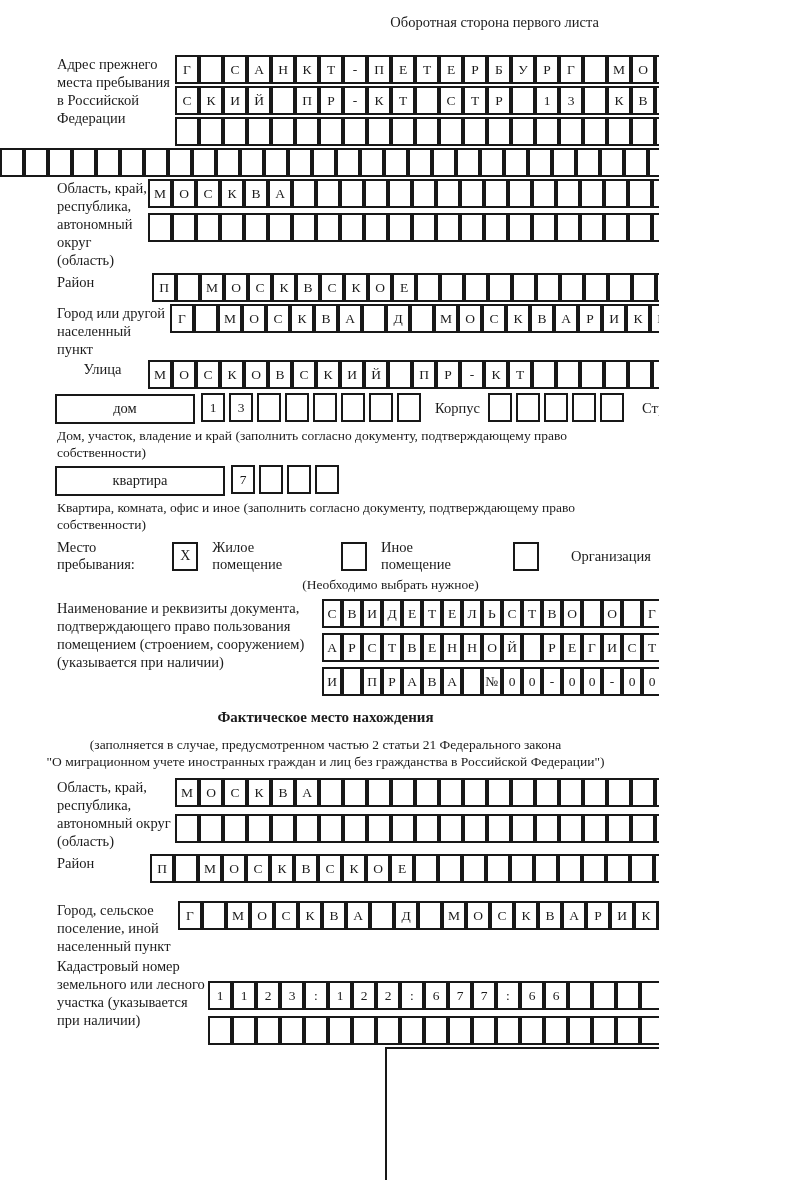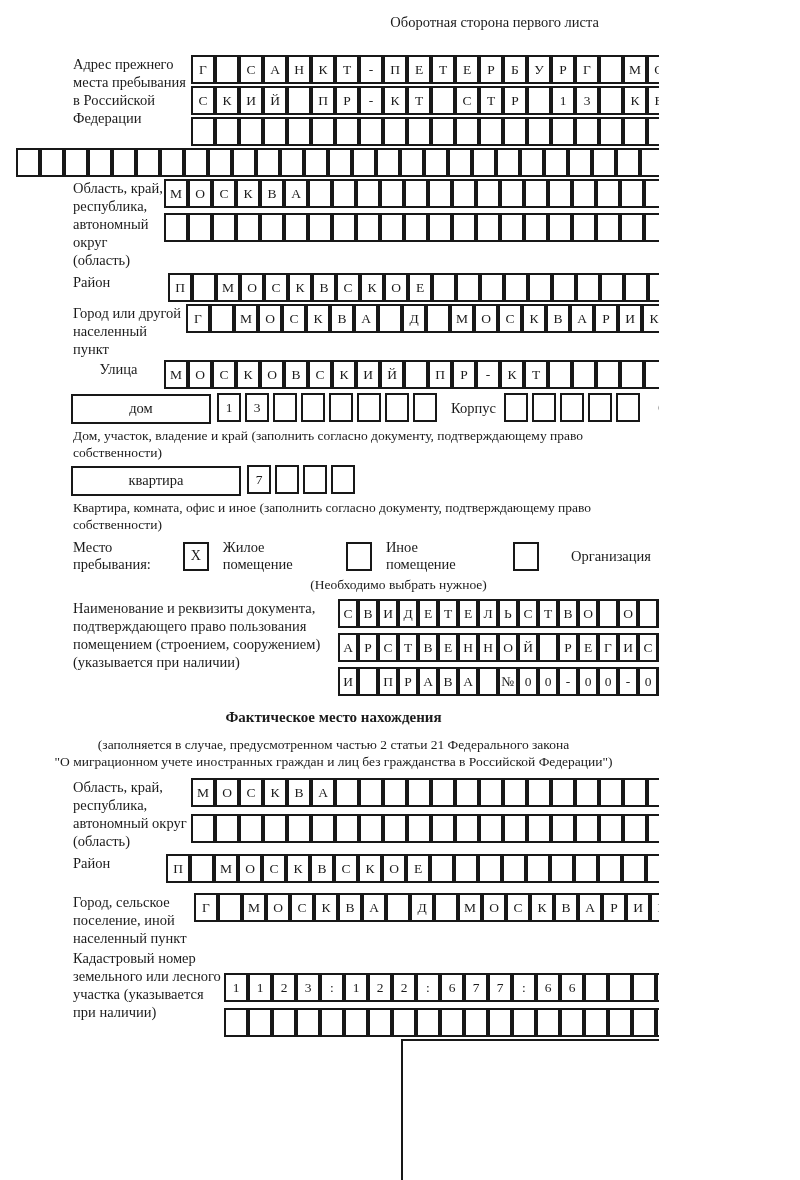--- a/index.html
+++ b/index.html
@@ -1,20 +1,20 @@
 <!DOCTYPE html>
 <html><head>
 <meta charset="utf-8">
 <style>
   html,body{margin:0;padding:0;background:#fff;}
   #page{
     position:relative;width:659px;height:1180px;background:#fff;
     font-family:"Liberation Serif","DejaVu Serif",serif;
     color:#1b1b1b;overflow:hidden;box-sizing:border-box;
-    padding:14px 8px 0 16px;
+    padding:14px 8px 0 0;
   }
   .header-note{text-align:right;font-size:14.5px;padding-right:52px;margin-bottom:24px;}
   .form-row{display:flex;align-items:flex-start;margin-bottom:2px;}
   .row-label{font-size:14.5px;line-height:18px;padding-left:57px;box-sizing:border-box;flex-shrink:0;}
   .grids{flex:1;min-width:0;}
   .cells{display:flex;justify-content:space-between;margin-bottom:2px;}
   .cells.fixed{justify-content:flex-start;gap:4px;}
   .cell{
     width:20px;height:25px;border:2px solid #181818;box-sizing:content-box;
     display:flex;align-items:center;justify-content:center;
@@ -529,21 +529,21 @@
           <div class="cell"></div>
           <div class="cell"></div>
           <div class="cell"></div>
           <div class="cell"></div>
           <div class="cell"></div>
           <div class="cell"></div>
         </div>
       </div>
   </div>
 
-  <div class="form-row" style="margin-top:10px;">
+  <div class="form-row" style="margin-top:18px;">
     <div class="row-label" style="width:178px;">Город, сельское поселение, иной населенный пункт</div>
     <div class="grids">
         <div class="cells mb0">
           <div class="cell">Г</div>
           <div class="cell"></div>
           <div class="cell">М</div>
           <div class="cell">О</div>
           <div class="cell">С</div>
           <div class="cell">К</div>
           <div class="cell">В</div>

